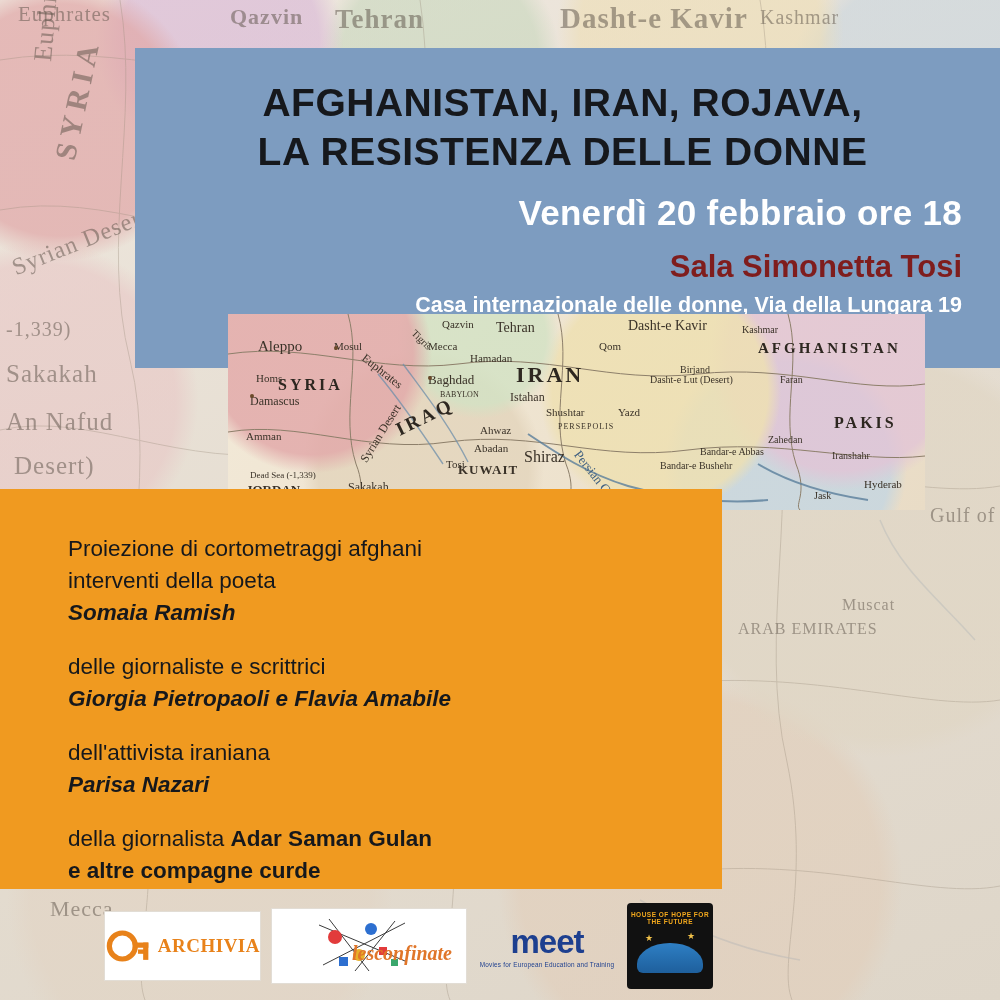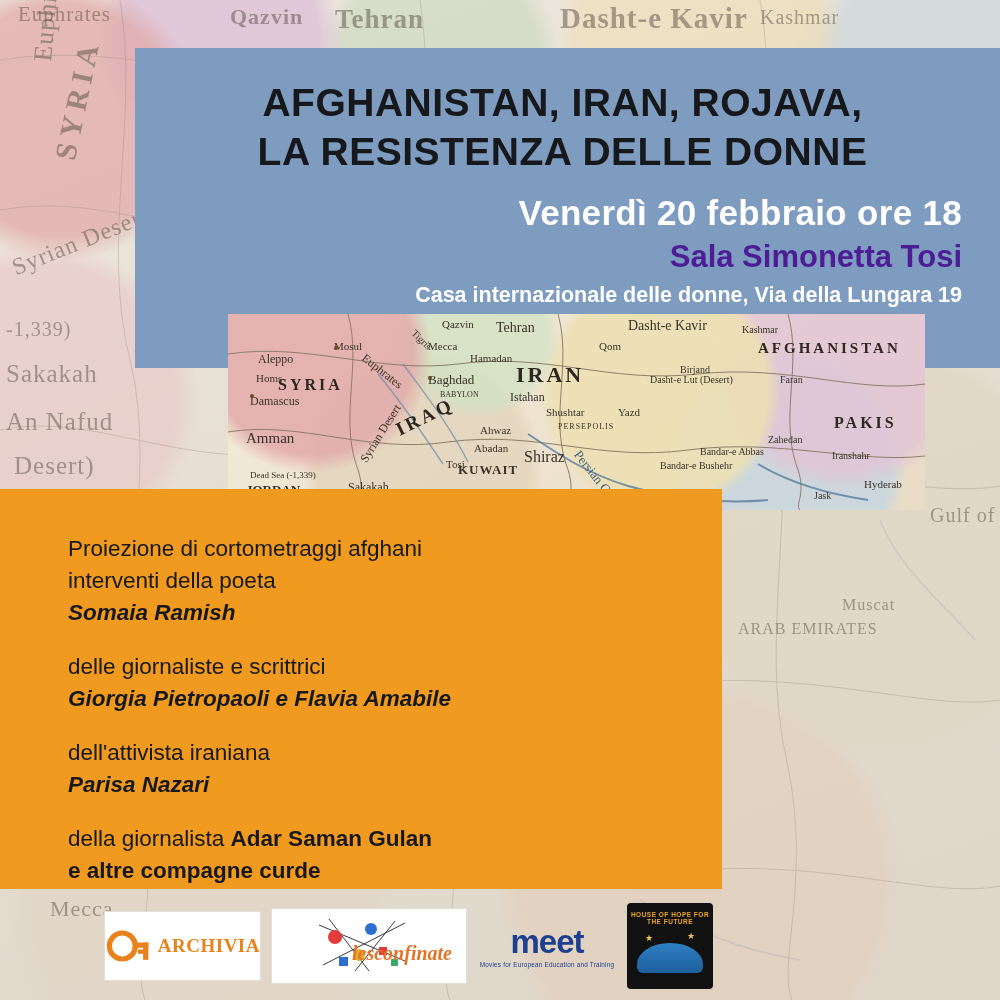--- a/index.html
+++ b/index.html
@@ -74,22 +74,22 @@
   .subtitle-date {
     margin-top: 16px;
     color: #ffffff;
     font-weight: bold;
     font-size: 35px;
     letter-spacing: 0.3px;
     line-height: 1.2;
     padding-right: 8px;
   }
   .subtitle-room {
-    margin-top: 5px;
-    color: #4c1d95;
+    margin-top: 15px;
+    color: #7f1d1d;
     font-weight: bold;
     font-size: 31px;
     padding-right: 8px;
   }
   .subtitle-address {
     margin-top: 8px;
     color: #ffffff;
     font-weight: bold;
     font-size: 21.5px;
     padding-right: 8px;
@@ -315,35 +315,35 @@
 
     <div class="map-label country" style="left:288px; top:48px; font-size:22px;">IRAN</div>
     <div class="map-label country" style="left:166px; top:92px; font-size:19px; transform:rotate(-26deg);">IRAQ</div>
     <div class="map-label country" style="left:50px; top:62px; font-size:16px;">SYRIA</div>
     <div class="map-label country" style="left:530px; top:26px; font-size:15px;">AFGHANISTAN</div>
     <div class="map-label country" style="left:606px; top:100px; font-size:16px;">PAKIS</div>
     <div class="map-label" style="left:230px; top:148px; font-size:13px; font-weight:bold; letter-spacing:1px;">KUWAIT</div>
     <div class="map-label" style="left:18px; top:168px; font-size:13px; font-weight:bold;">JORDAN</div>
 
     <div class="map-label" style="left:106px; top:26px; font-size:11px;">Mosul</div>
-    <div class="map-label" style="left:30px; top:38px; font-size:12px;">Aleppo</div>
+    <div class="map-label" style="left:30px; top:24px; font-size:15px;">Aleppo</div>
     <div class="map-label" style="left:28px; top:58px; font-size:11px;">Homs</div>
     <div class="map-label" style="left:22px; top:80px; font-size:12px;">Damascus</div>
     <div class="map-label" style="left:200px; top:26px; font-size:11px;">Mecca</div>
     <div class="map-label" style="left:242px; top:38px; font-size:11px;">Hamadan</div>
     <div class="map-label" style="left:200px; top:58px; font-size:13px;">Baghdad</div>
     <div class="map-label" style="left:212px; top:76px; font-size:8px;">BABYLON</div>
     <div class="map-label" style="left:282px; top:76px; font-size:12px;">Istahan</div>
     <div class="map-label" style="left:318px; top:92px; font-size:11px;">Shushtar</div>
     <div class="map-label" style="left:390px; top:92px; font-size:11px;">Yazd</div>
     <div class="map-label" style="left:252px; top:110px; font-size:11px;">Ahwaz</div>
     <div class="map-label" style="left:246px; top:128px; font-size:11px;">Abadan</div>
     <div class="map-label" style="left:218px; top:144px; font-size:11px;">Tosi</div>
     <div class="map-label" style="left:296px; top:134px; font-size:16px;">Shiraz</div>
-    <div class="map-label" style="left:18px; top:116px; font-size:15px;">Amman</div>
+    <div class="map-label" style="left:18px; top:116px; font-size:11px;">Amman</div>
     <div class="map-label" style="left:342px; top:26px; font-size:11px;padding-left:29px;">Qom</div>
     <div class="map-label" style="left:268px; top:6px; font-size:14px;">Tehran</div>
     <div class="map-label" style="left:214px; top:4px; font-size:11px;">Qazvin</div>
     <div class="map-label" style="left:452px; top:50px; font-size:10px;">Birjand</div>
     <div class="map-label" style="left:552px; top:60px; font-size:10px;">Faran</div>
     <div class="map-label" style="left:540px; top:120px; font-size:10px;">Zahedan</div>
     <div class="map-label" style="left:472px; top:132px; font-size:10px;">Bandar-e Abbas</div>
     <div class="map-label" style="left:432px; top:146px; font-size:10px;">Bandar-e Bushehr</div>
     <div class="map-label" style="left:604px; top:136px; font-size:10px;">Iranshahr</div>
     <div class="map-label" style="left:636px; top:164px; font-size:11px;">Hyderab</div>

